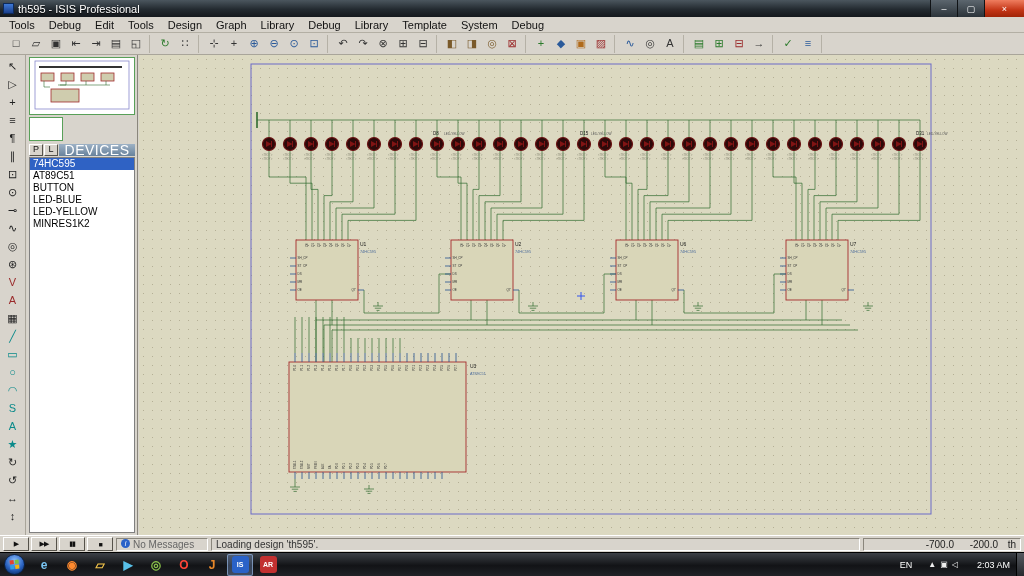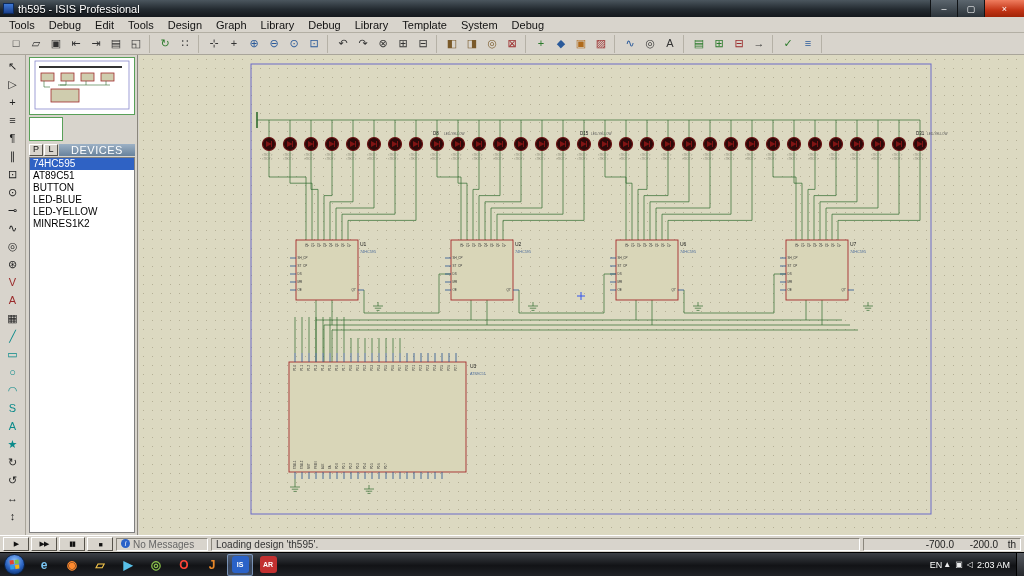--- a/index.html
+++ b/index.html
@@ -33,21 +33,21 @@
   .pal-btn{width:20px;height:18px;display:flex;align-items:center;justify-content:center;font-size:11px;line-height:1;color:#222;}
 
   
   .left-panel{position:absolute;left:27px;top:55px;width:111px;bottom:41px;background:#d8d4cc;
               border-right:1px solid #8a867c;display:flex;flex-direction:column;}
   .overview{height:58px;margin:2px 2px 1px 2px;background:#fff;border:1px solid #58a058;position:relative;overflow:hidden;}
   .obj-preview{width:34px;height:24px;margin:1px 2px;background:#fff;border:1px solid #58a058;}
   .devices-bar{height:15px;display:flex;align-items:center;gap:1px;padding:1px 2px;}
   .pl-btn{width:14px;height:12px;font-size:9px;line-height:1;background:#d8d4cc;color:#111;
           border:1px solid;border-color:#fff #55524a #55524a #fff;display:flex;align-items:center;justify-content:center;padding:0;}
-  .devices-title{flex:1;height:12px;background:linear-gradient(#9db1c5,#68829c);color:#fff;font-size:11px;
+  .devices-title{flex:1;height:12px;background:linear-gradient(#9db1c5,#68829c);color:#fff;font-size:14px;
                  display:flex;align-items:center;justify-content:center;letter-spacing:0.5px;}
   .device-list{flex:1;margin:0 2px 2px 2px;background:#fff;border:1px solid #808080;font-size:10px;overflow:hidden;}
   .device-item{height:12px;line-height:12px;padding-left:3px;white-space:nowrap;color:#000;}
   .device-item.selected{background:#2f62c4;color:#fff;}
 
   
   .canvas{position:absolute;left:139px;top:55px;right:0;bottom:41px;background-color:#dcd9c1;
           background-image:radial-gradient(circle,#b4af95 0.6px,rgba(0,0,0,0) 0.75px);background-size:9px 9px;}
   .canvas svg{position:absolute;left:0;top:0;font-family:"Liberation Sans",sans-serif;}
 
@@ -71,21 +71,21 @@
   .start-orb{width:21px;height:21px;border-radius:50%;margin:0 5px 0 4px;position:relative;flex:none;
              background:radial-gradient(circle at 50% 30%,#8cc0ff,#2a62c0 55%,#0b2f66 90%);
              border:1px solid #0a2248;display:flex;align-items:center;justify-content:center;}
   .orb-flag{width:9px;height:9px;display:grid;grid-template-columns:4px 4px;grid-template-rows:4px 4px;gap:1px;transform:rotate(-6deg);}
   .orb-flag i{display:block;}
   .tb-icon{width:26px;height:22px;display:flex;align-items:center;justify-content:center;margin:0 1px;
            font-size:12px;font-weight:bold;border-radius:2px;border:1px solid transparent;}
   .tb-icon.active{background:rgba(150,190,255,0.28);border-color:rgba(170,205,255,0.55);}
   .tb-tile{width:17px;height:17px;border-radius:3px;display:flex;align-items:center;justify-content:center;
            font-size:7px;font-weight:bold;color:#fff;}
-  .tray{margin-left:auto;display:flex;align-items:center;color:#fff;font-size:9px;gap:1px;padding-right:3px;}
+  .tray{margin-left:auto;display:flex;align-items:center;color:#fff;font-size:9px;gap:16px;padding-right:3px;}
   .tray-ico{font-size:8px;color:#eee;}
   .clock{font-size:9px;color:#fff;padding:0 3px;}
   .show-desktop{width:8px;height:24px;border-left:1px solid #000;background:linear-gradient(#565a60,#24262a);flex:none;}
 </style>
 </head>
 <body>
 
 <div class="screen">
 
   <div class="titlebar">

